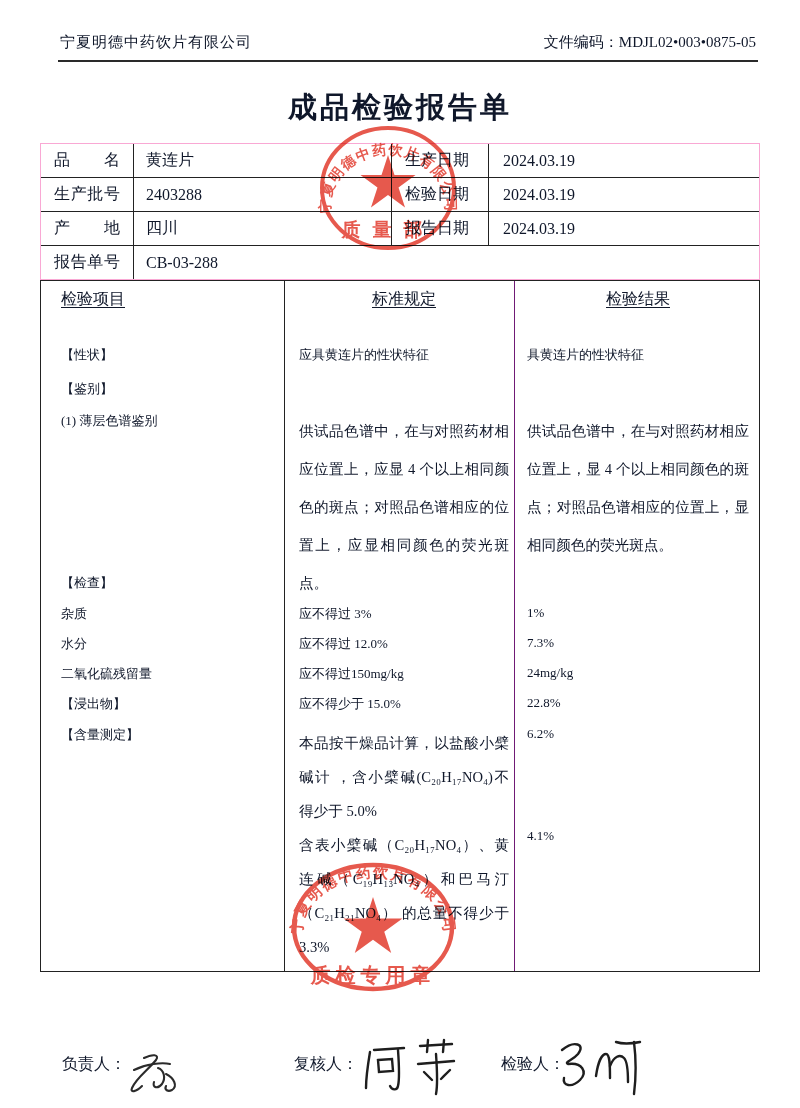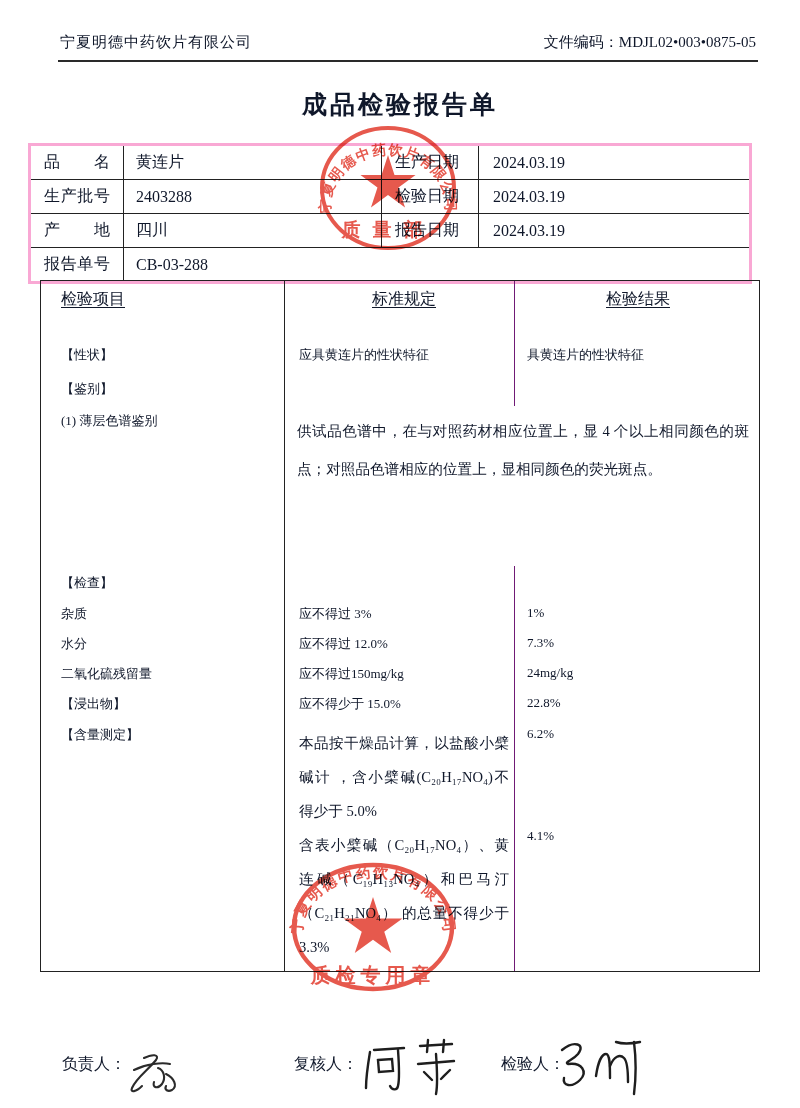--- a/index.html
+++ b/index.html
@@ -5,23 +5,23 @@
   html,body{margin:0;padding:0;background:#e8e8e8;}
   .page{
     position:relative;width:800px;height:1108px;background:#ffffff;margin:0 auto;
     font-family:"Liberation Serif","DejaVu Serif",serif;color:#0f172a;overflow:hidden;
   }
   
   .hdr-company{position:absolute;left:60px;top:33px;font-size:15px;letter-spacing:1px;}
   .hdr-code{position:absolute;right:44px;top:33px;font-size:15px;}
   .hdr-rule{position:absolute;left:58px;top:60px;width:700px;border-bottom:2.5px solid #2a2a2a;}
   .doc-title{position:absolute;left:0;top:88px;width:100%;text-align:center;
-    font-size:25px;font-weight:bold;letter-spacing:3px;}
-  
-  .info-table{position:absolute;left:28px;top:143px;width:718px;border:3px solid #f9a8d4;}
+    font-size:29px;font-weight:bold;letter-spacing:3px;}
+  
+  .info-table{position:absolute;left:40px;top:143px;width:718px;border:1px solid #f9a8d4;}
   .irow{display:flex;height:33px;align-items:center;}
   .irow + .irow{border-top:1px solid #222;}
   .icell{height:100%;display:flex;align-items:center;box-sizing:border-box;font-size:16px;}
   .il1{width:93px;border-right:1px solid #222;padding-left:13px;}
   .iv1{width:258px;border-right:1px solid #222;padding-left:12px;}
   .il2{width:97px;border-right:1px solid #222;padding-left:13px;}
   .iv2{flex:1;padding-left:14px;}
   .iv-span{flex:1;padding-left:12px;}
   .spread{display:inline-block;width:66px;text-align:justify;text-align-last:justify;}
   
@@ -116,20 +116,21 @@
       <div class="c2">应具黄连片的性状特征</div>
       <div class="c3">具黄连片的性状特征</div>
     </div>
     <div class="mrow r1">
       <div class="c1">【鉴别】</div>
       <div class="c2"></div>
       <div class="c3"></div>
     </div>
     <div class="mrow r2">
       <div class="c1">(1) 薄层色谱鉴别</div>
+      <div class="c2">供试品色谱中，在与对照药材相应位置上，应显 4 个以上相同颜色的斑点；对照品色谱相应的位置上，应显相同颜色的荧光斑点。</div>
       <div class="c3">供试品色谱中，在与对照药材相应位置上，显 4 个以上相同颜色的斑点；对照品色谱相应的位置上，显相同颜色的荧光斑点。</div>
     </div>
     <div class="mrow r3">
       <div class="c1">【检查】</div>
       <div class="c2"></div>
       <div class="c3"></div>
     </div>
     <div class="mrow r4">
       <div class="c1">杂质</div>
       <div class="c2">应不得过 3%</div>

